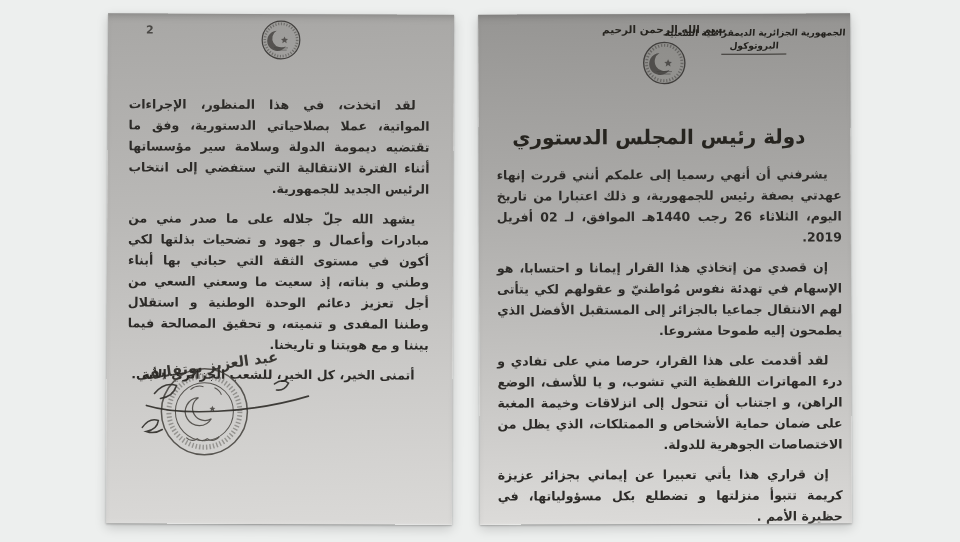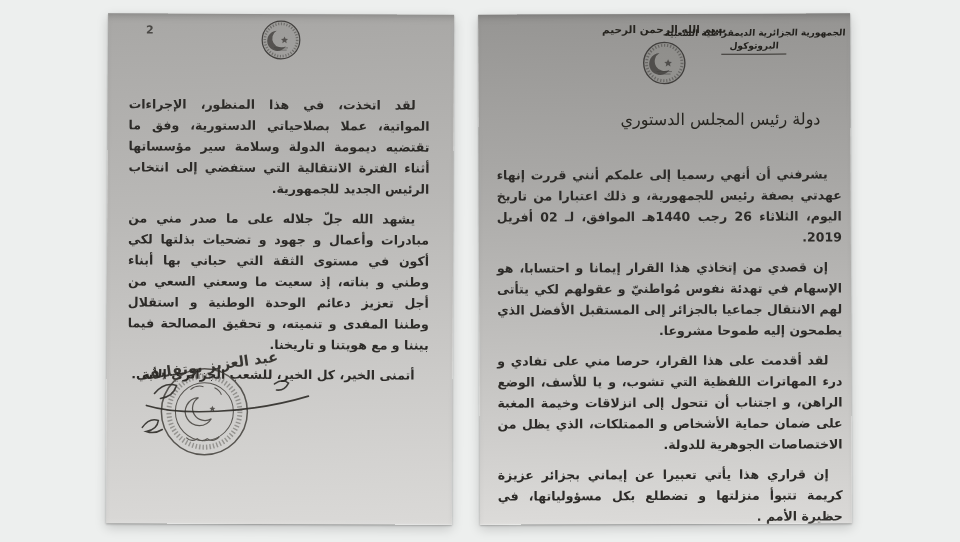--- a/index.html
+++ b/index.html
@@ -16,22 +16,22 @@
   .pageno{position:absolute;top:10px;left:38px;font-size:11px;font-weight:bold;color:#4b4946;}
   .emblem{position:absolute;left:50%;transform:translateX(-50%);opacity:.88;}
   .emblem-left{top:5px;width:42px;height:42px;}
   .emblem-right{top:26px;width:46px;height:46px;}
   .basmala{position:absolute;top:9px;left:0;right:0;text-align:center;
         font-size:10.5px;font-weight:bold;color:#26241f;direction:rtl;}
   .letterhead{position:absolute;top:13px;right:5px;direction:rtl;text-align:center;
         font-size:9px;line-height:13px;font-weight:bold;color:#22201c;
         transform:skewX(-4deg);letter-spacing:-.4px;}
   .letterhead .lh2{display:inline-block;border-bottom:1px solid #33312d;padding:0 8px 1px;}
-  .title{position:absolute;top:96px;right:30px;margin:0;direction:rtl;
-        font-size:16px;font-weight:normal;color:#26241f;letter-spacing:-.2px;}
+  .title{position:absolute;top:96px;right:30px;margin:15px;direction:rtl;
+        font-size:20px;font-weight:bold;color:#26241f;letter-spacing:-.2px;}
   .body-text{position:absolute;direction:rtl;text-align:justify;font-weight:bold;
         color:#2d2b28;font-size:12.5px;line-height:21px;}
   .body-text p{margin:0 0 9px;text-indent:14px;}
   .left-body{top:80px;left:21px;right:24px;}
   .right-body{top:150px;left:18px;right:9px;}
   .sig-block{position:absolute;left:18px;top:318px;width:210px;height:185px;}
   .sig-name{position:absolute;top:26px;left:16px;transform:rotate(-8deg);
         font-size:14.5px;font-weight:bold;color:#2c2a26;white-space:nowrap;
         letter-spacing:.5px;direction:rtl;opacity:.92;}
   .sig-svg{position:absolute;top:0;left:0;}

